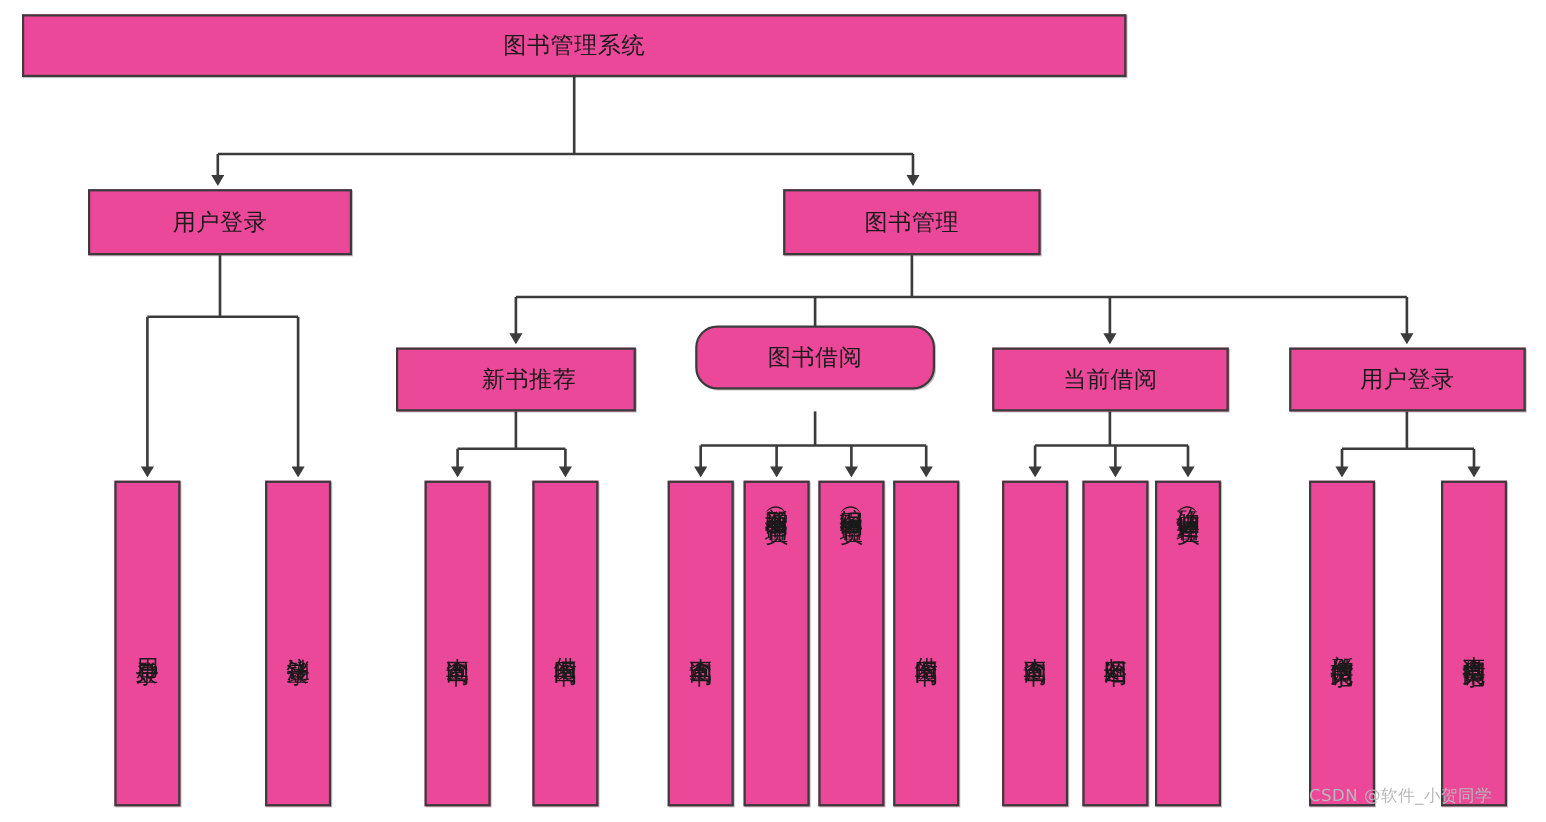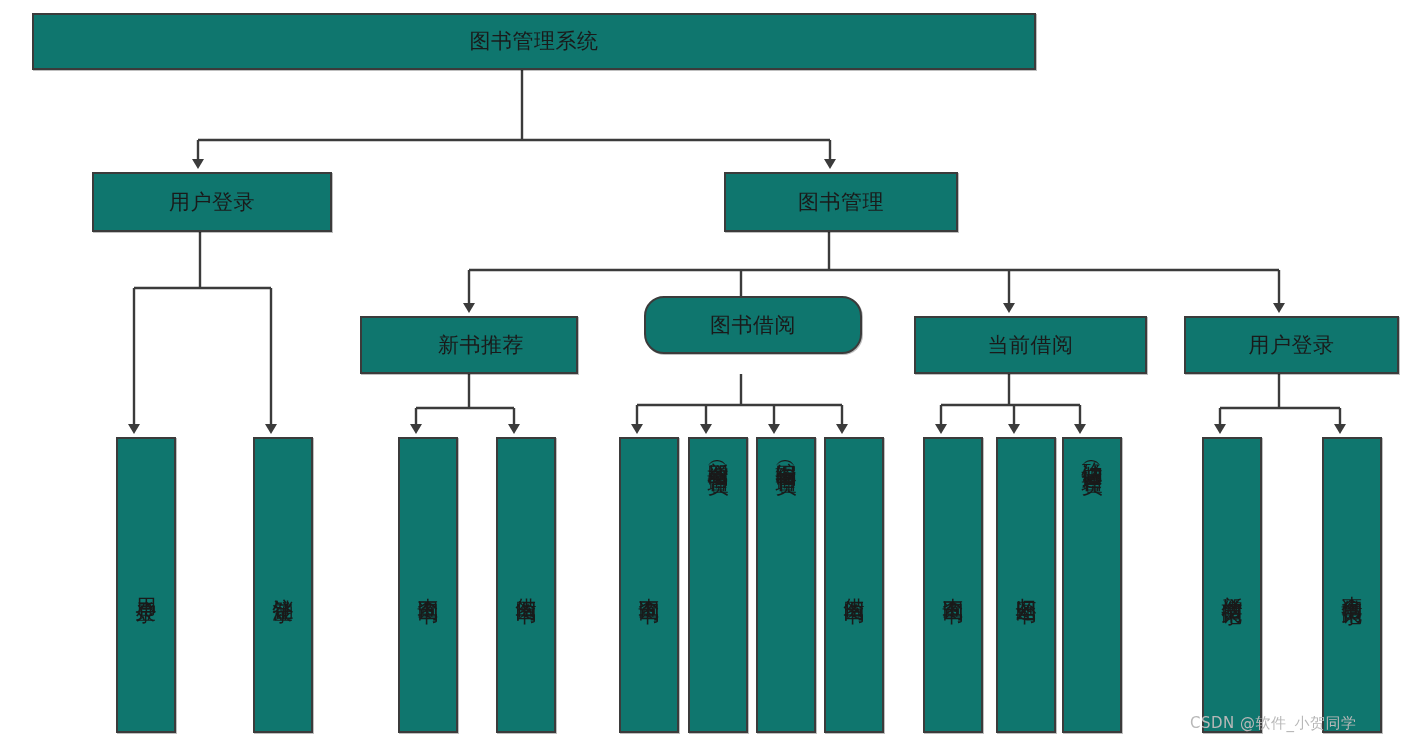--- a/index.html
+++ b/index.html
@@ -22,27 +22,26 @@
     left: 0;
     top: 0;
     width: 1405px;
     height: 747px;
     pointer-events: none;
   }
   .node {
     position: absolute;
     box-sizing: border-box;
     border: 2px solid #3b3b3b;
-    background: #0f766e;
+    background: #ec4899;
     display: flex;
     align-items: center;
     justify-content: center;
     color: #1a1a1a;
     box-shadow: 1px 1px 0 rgba(0,0,0,0.25);
-    margin-left: 12px;
   }
   .node .label {
     display: block;
     text-align: center;
     line-height: 1.18;
     letter-spacing: 0.5px;
     white-space: nowrap;
   }
   .node.horizontal .label {
     font-size: 21px;
@@ -136,27 +135,27 @@
     <span class="label">图书管理系统</span>
   </div>
 
   <div class="node horizontal" style="left:80px; top:172px; width:240px; height:60px;">
     <span class="label">用户登录</span>
   </div>
   <div class="node horizontal" style="left:712px; top:172px; width:234px; height:60px;">
     <span class="label">图书管理</span>
   </div>
 
-  <div class="node horizontal" style="left:348px; top:316px; width:218px; height:58px;padding-left:24px;">
+  <div class="node horizontal" style="left:360px; top:316px; width:218px; height:58px;padding-left:24px;">
     <span class="label">新书推荐</span>
   </div>
   <div class="node horizontal" style="left:632px; top:296px; width:218px; height:58px;border-radius:20px;">
     <span class="label">图书借阅</span>
   </div>
-  <div class="node horizontal" style="left:902px; top:316px; width:233px; height:58px;">
+  <div class="node horizontal" style="left:902px; top:316px; width:215px; height:58px;">
     <span class="label">当前借阅</span>
   </div>
   <div class="node horizontal" style="left:1172px; top:316px; width:215px; height:58px;">
     <span class="label">用户登录</span>
   </div>
 
   <div class="node vertical center-text" style="left:104px; top:437px; width:60px; height:296px;">
     <span class="label">用户登录</span>
   </div>
   <div class="node vertical center-text" style="left:241px; top:437px; width:60px; height:296px;">

